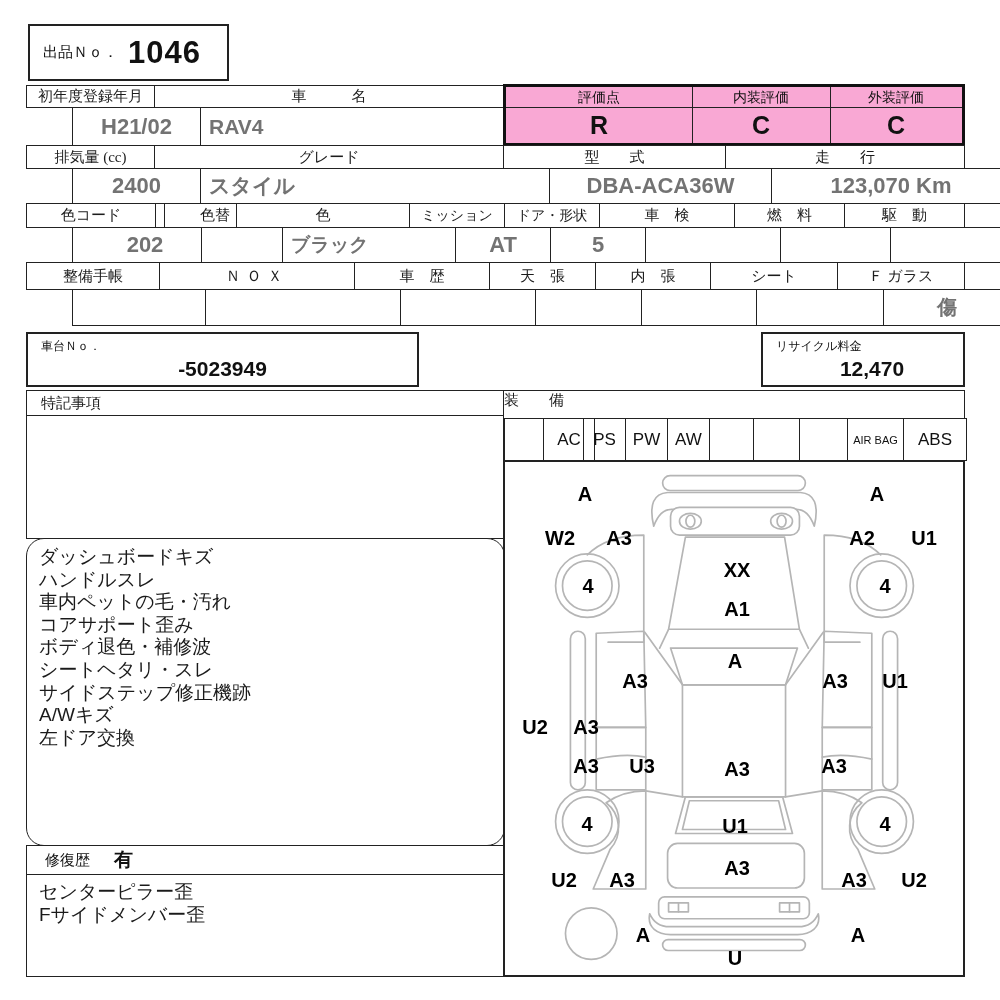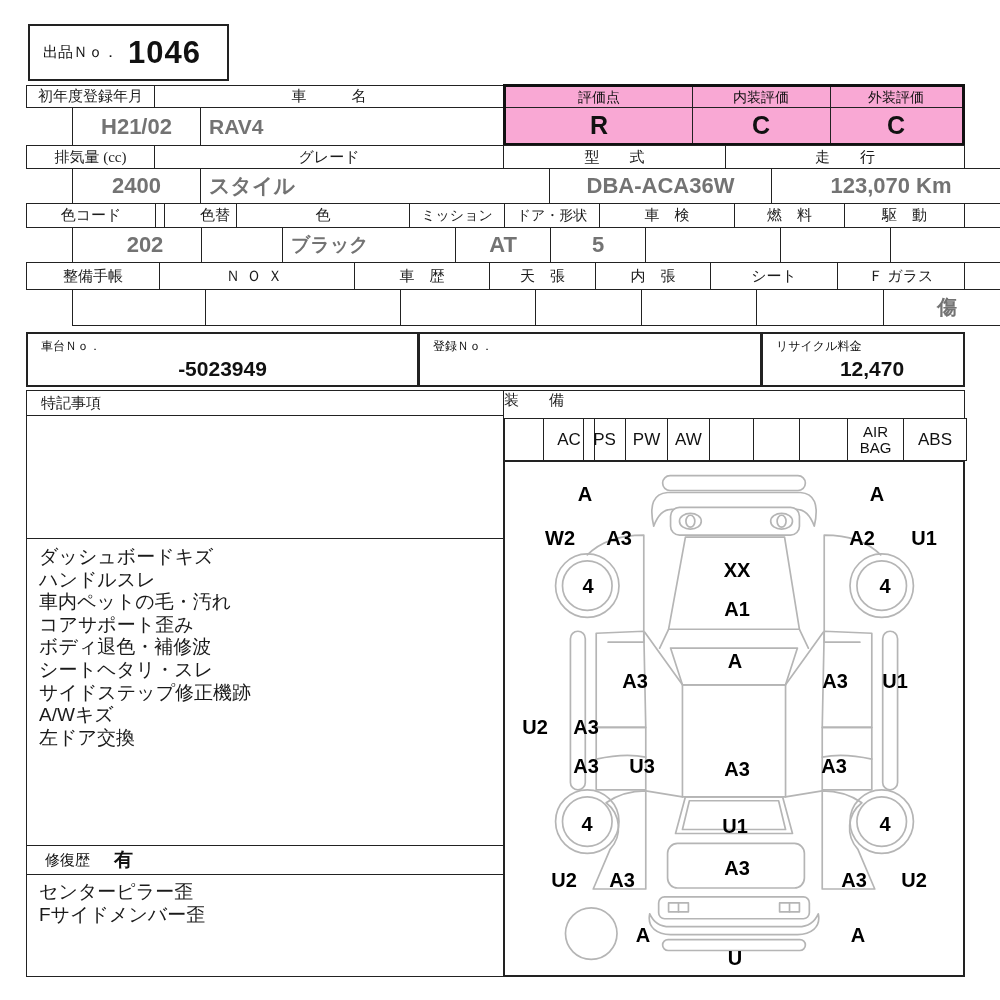--- a/index.html
+++ b/index.html
@@ -22,21 +22,21 @@
                 font-family:"Liberation Serif","DejaVu Serif",serif;font-size:14px;}
   .evalbox .evl{position:absolute;box-sizing:border-box;top:20px;height:36px;border-right:1px solid #222;
                 border-top:1px solid #222;display:flex;align-items:center;justify-content:center;
                 font-weight:bold;font-size:25px;}
   .nb{border-right:none !important;}
   .labelcell{position:absolute;box-sizing:border-box;border:2px solid #222;background:#fff;}
   .labelcell .tag{position:absolute;left:13px;top:4px;font-family:"Liberation Serif","DejaVu Serif",serif;font-size:12px;}
   .labelcell .big{position:absolute;left:0;right:0;top:18px;bottom:0;display:flex;align-items:center;
                   justify-content:center;font-weight:bold;font-size:21px;}
   .panel{position:absolute;box-sizing:border-box;border:1px solid #222;background:#fff;}
-  .notes-list{padding:7px 0 0 12px;font-size:19px;line-height:22.6px;color:#1a1a1a;}
+  .notes-list{padding:7px 0 0 12px;font-size:19px;line-height:22.6px;color:#1a1a1a;border-radius:18px;}
   .note-line,.repair-line{white-space:nowrap;}
   .repair-list{padding:5px 0 0 12px;font-size:19px;line-height:23px;color:#1a1a1a;}
   .repairbar{display:flex;align-items:center;justify-content:flex-start;padding-left:18px;}
   .repairbar .tag{font-family:"Liberation Serif","DejaVu Serif",serif;font-size:15px;}
   .repairbar .yes{font-weight:bold;font-size:19px;margin-left:24px;}
   .equip-cell{position:absolute;box-sizing:border-box;border:1px solid #222;top:0;height:43px;
               display:flex;align-items:center;justify-content:center;font-size:17px;color:#111;
               text-align:center;line-height:16px;padding:0 1px;}
   .diagram{position:absolute;box-sizing:border-box;left:503px;top:460px;width:462px;height:517px;
            border:2px solid #222;background:#fff;}
@@ -105,24 +105,20 @@
   <div class="cell val" style="left:354px;top:289px;width:136px;height:37px;"></div>
   <div class="cell val" style="left:489px;top:289px;width:107px;height:37px;"></div>
   <div class="cell val" style="left:595px;top:289px;width:116px;height:37px;"></div>
   <div class="cell val" style="left:710px;top:289px;width:128px;height:37px;"></div>
   <div class="cell val" style="left:837px;top:289px;width:128px;height:37px;font-size:20px;">傷</div>
 
   <div class="labelcell" style="left:26px;top:332px;width:393px;height:55px;">
     <span class="tag">車台Ｎｏ．</span>
     <div class="big" style="">-5023949</div>
   </div>
-  <div class="labelcell" style="left:418px;top:332px;width:344px;height:55px;">
-    <span class="tag">登録Ｎｏ．</span>
-    <div class="big"></div>
-  </div>
   <div class="labelcell" style="left:761px;top:332px;width:204px;height:55px;">
     <span class="tag">リサイクル料金</span>
     <div class="big" style="padding-left:18px;">12,470</div>
   </div>
 
   <div class="panel hd" style="left:26px;top:390px;width:479px;height:26px;justify-content:flex-start;display:flex;align-items:center;padding-left:14px;">特記事項</div>
   <div class="panel" style="left:26px;top:415px;width:479px;height:124px;"></div>
   <div class="panel notes-list" style="left:26px;top:538px;width:479px;height:308px;" id="notes-list">
       <div class="note-line">ダッシュボードキズ</div>
       <div class="note-line">ハンドルスレ</div>
@@ -146,21 +142,21 @@
   <div class="panel hd" style="left:503px;top:390px;width:462px;height:29px;">装　　備</div>
   <div style="position:absolute;left:503px;top:418px;width:463px;height:43px;" id="equip-cells">
       <div class="equip-cell" style="left: 0px; width: 41px;"></div>
       <div class="equip-cell" style="left: 40px; width: 52px;">AC</div>
       <div class="equip-cell" style="left: 80px; width: 43px;">PS</div>
       <div class="equip-cell" style="left: 122px; width: 43px;">PW</div>
       <div class="equip-cell" style="left: 164px; width: 43px;">AW</div>
       <div class="equip-cell" style="left: 206px; width: 45px;"></div>
       <div class="equip-cell" style="left: 250px; width: 47px;"></div>
       <div class="equip-cell" style="left: 296px; width: 49px;"></div>
-      <div class="equip-cell" style="left: 344px; width: 57px; font-size: 15px;">AIR BAG</div>
+      <div class="equip-cell" style="left: 344px; width: 57px; font-size: 11px;">AIR BAG</div>
       <div class="equip-cell" style="left: 400px; width: 64px;">ABS</div>
     </div>
 
   <div class="diagram" id="diagram">
     <svg width="458" height="513" viewBox="0 0 462 516">
       <g fill="none" stroke="#b5b5b5" stroke-width="1.7" stroke-linejoin="round" stroke-linecap="round">
 
         <rect x="159" y="13" width="144" height="15" rx="7.5"></rect>
         <path d="M150,64 C145,42 150,31 164,30 L298,30 C312,31 317,42 312,64 C308,53 302,47 294,47 L168,47 C160,47 154,53 150,64"></path>
         <rect x="167" y="45" width="130" height="28" rx="9" fill="#fff"></rect>

